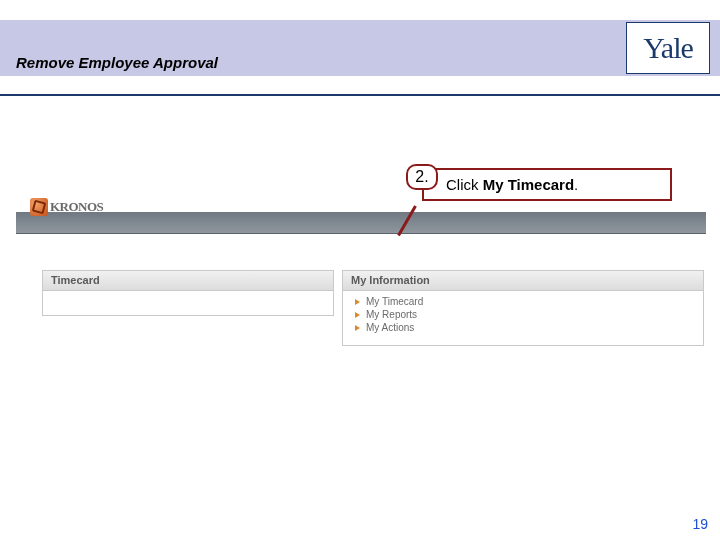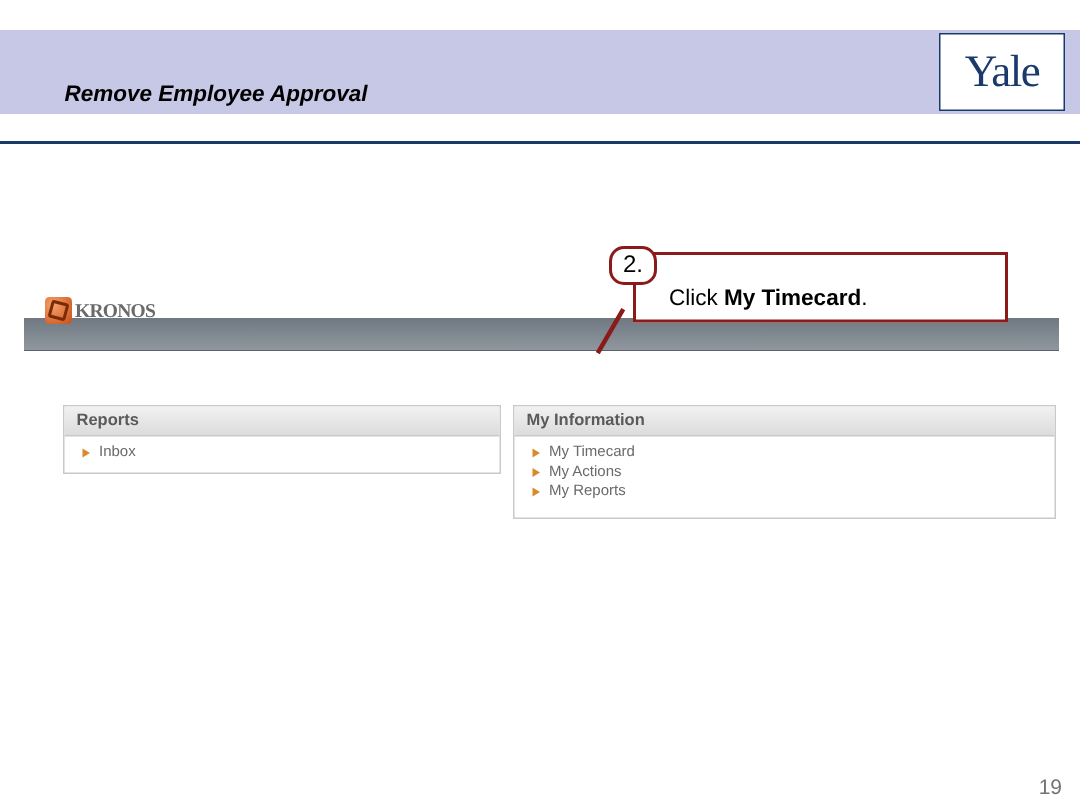--- a/index.html
+++ b/index.html
@@ -14,21 +14,21 @@
   .header-band {
     position: absolute; left: 0; top: 20px; height: 56px; width: 100%;
     background: #c6c8e6;
   }
   .title {
     position: absolute; left: 16px; top: 26px;
     font-size: 22px; font-weight: 700; color: #000;
   }
   .subtitle {
     position: absolute; left: 16px; top: 54px;
-    font-size: 15px; font-style: italic; font-weight: 700; color: #000; margin-left: 27px;
+    font-size: 15px; font-style: italic; font-weight: 700; color: #000;
   }
   .yale-logo {
     position: absolute; right: 10px; top: 22px; width: 84px; height: 52px;
     background: #fff; border: 1px solid #1b3a6b;
     display: flex; align-items: center; justify-content: center;
     font-family: Georgia, 'Times New Roman', serif;
     font-size: 30px; font-weight: 400; color: #1b3a6b; letter-spacing: -1px; margin-left: 40px;
   }
   .bottom-rule {
     position: absolute; left: 0; top: 94px; width: 100%; height: 2px; background: #1b3a6b;
@@ -88,37 +88,37 @@
   }
   .step-badge {
     position: absolute; left: -16px; top: -4px;
     width: 32px; height: 26px; background: #fff;
     border: 2px solid #8b1a1a; border-radius: 10px;
     display: flex; align-items: center; justify-content: center;
     font-size: 16px; font-weight: 400; color: #000;
   }
   .callout-box {
     width: 250px; border: 2.5px solid #8b1a1a; background: #fff;
-    padding: 20px 10px 6px 22px; font-size: 15px;
+    padding: 6px 10px 6px 22px; font-size: 15px;
   }
   .callout-box .bold { font-weight: 700; }
 
   
   .pointer {
     position: absolute; left: 400px; top: 206px; width: 36px; height: 86px; z-index: 4;
   }
   .pointer-line {
     position: absolute; left: 14px; top: 0; width: 3px; height: 34px; background: #8b1a1a;
     transform: rotate(30deg); transform-origin: top;
   }
 
   
   .pagenum {
     position: absolute; right: 12px; bottom: 8px;
-    font-size: 14px; color: #737373;
+    font-size: 14px; color: #1d4ed8;
   }
 </style>
 </head>
 <body>
 
 <div class="slide">
 
   <div class="header">
     <div class="header-band"></div>
     <div class="subtitle">Remove Employee Approval</div>
@@ -137,42 +137,36 @@
     <div class="callout-box">
       <span>Click </span><span class="bold">My Timecard</span><span>.</span>
     </div>
     <div class="step-badge">2.</div>
   </div>
   <div class="pointer">
     <div class="pointer-line"></div>
   </div>
 
   <div class="panel general">
-    <div class="panel-header">Reports</div>
-    <div class="panel-body">
-      <div class="panel-item">
-        <span class="arrow"></span>
-        <span>Inbox</span>
-      </div>
-    </div>
+    <div class="panel-header">Timecard</div>
   </div>
 
   <div class="panel myinfo">
     <div class="panel-header">My Information</div>
     <div class="panel-body">
       <div class="panel-item">
         <span class="arrow"></span>
         <span>My Timecard</span>
       </div>
       <div class="panel-item">
         <span class="arrow"></span>
-        <span>My Actions</span>
+        <span>My Reports</span>
       </div>
       <div class="panel-item">
         <span class="arrow"></span>
-        <span>My Reports</span>
+        <span>My Actions</span>
       </div>
     </div>
   </div>
 
   <div class="pagenum">19</div>
 
 </div>
 
 </body></html>

